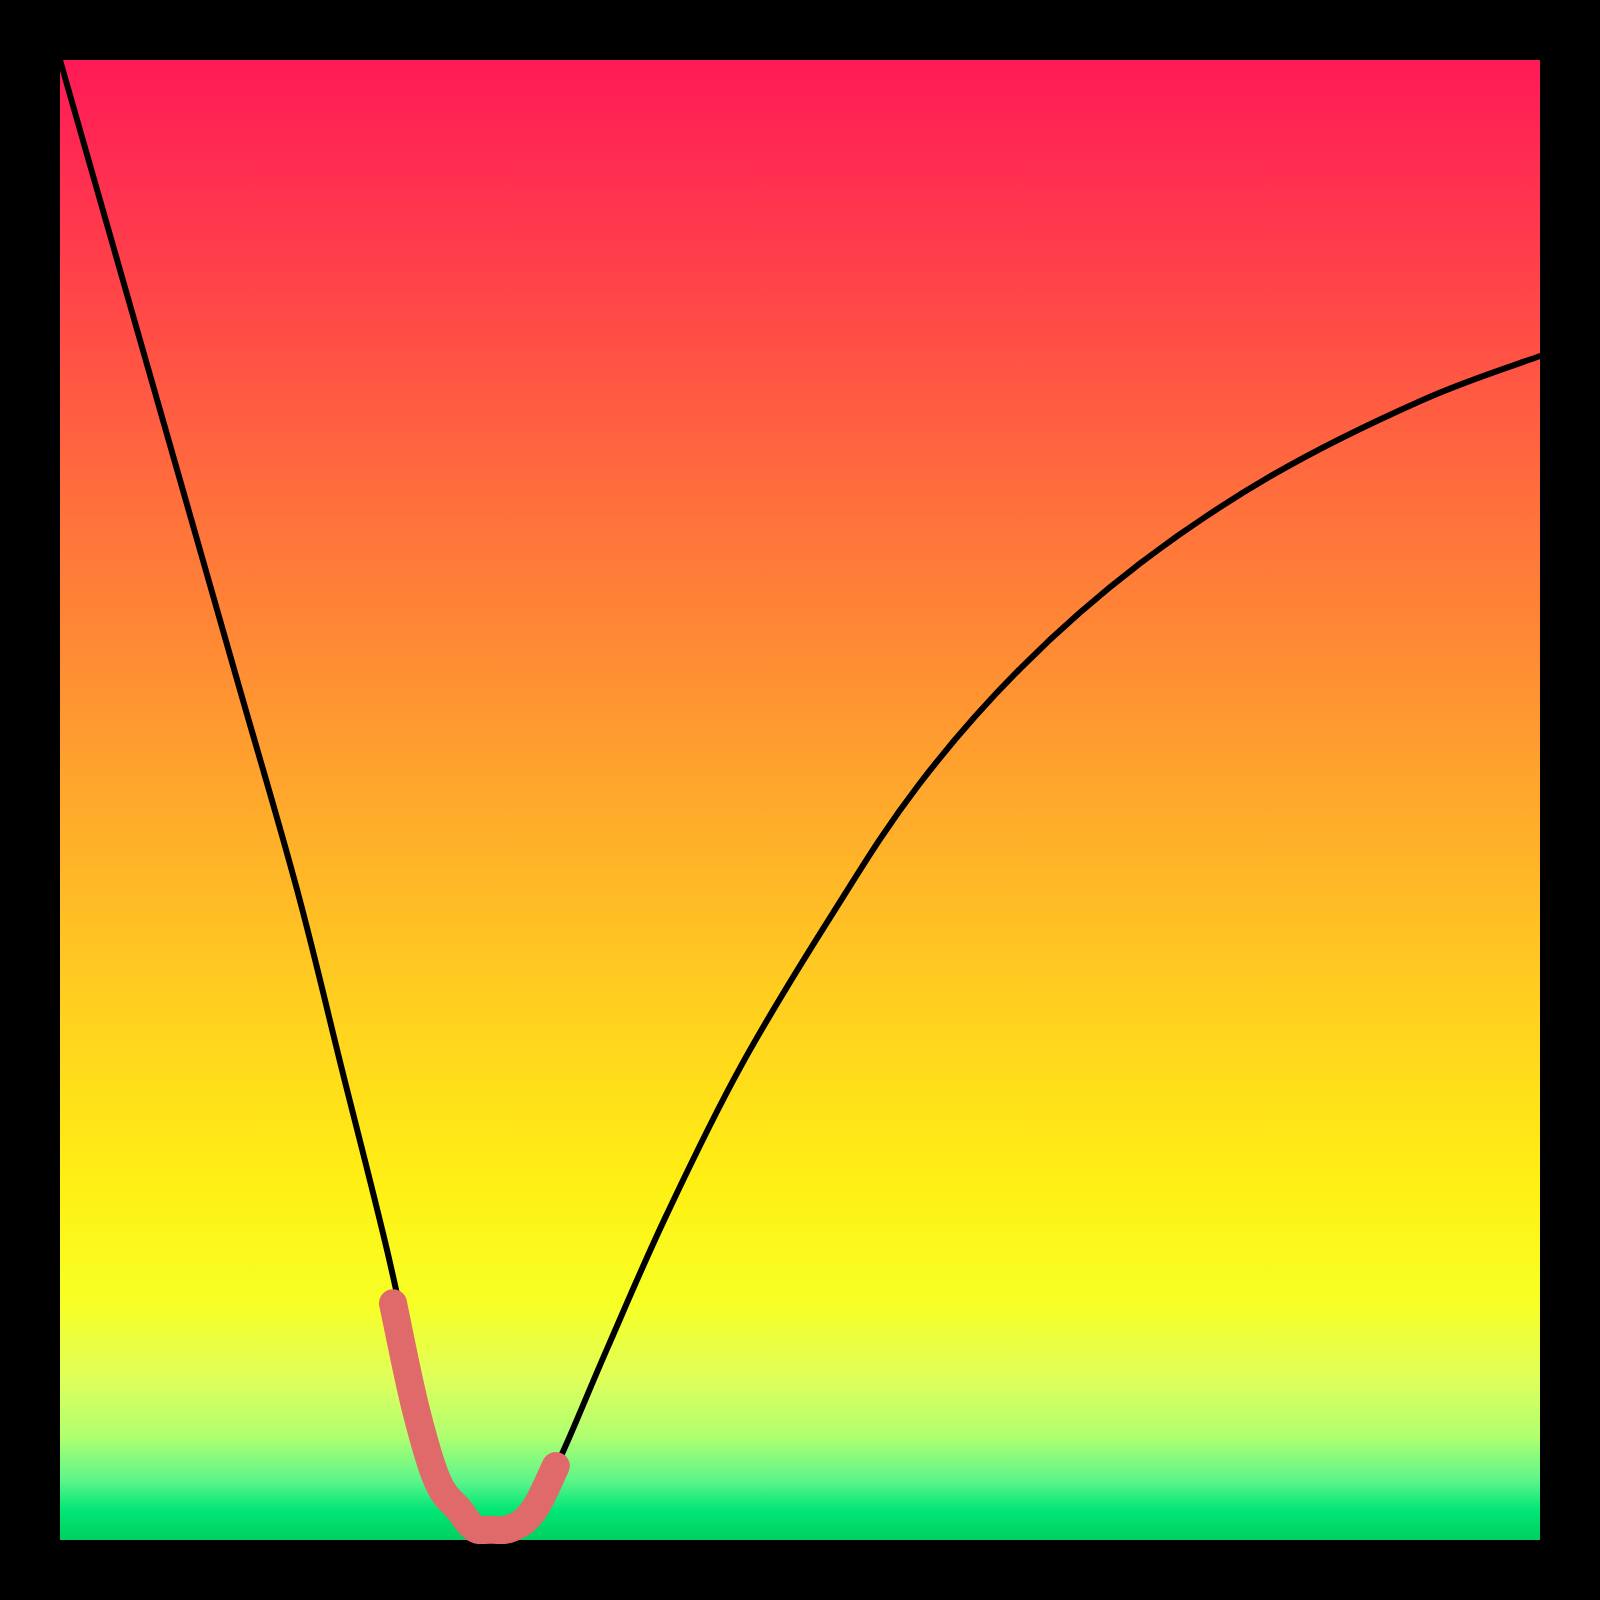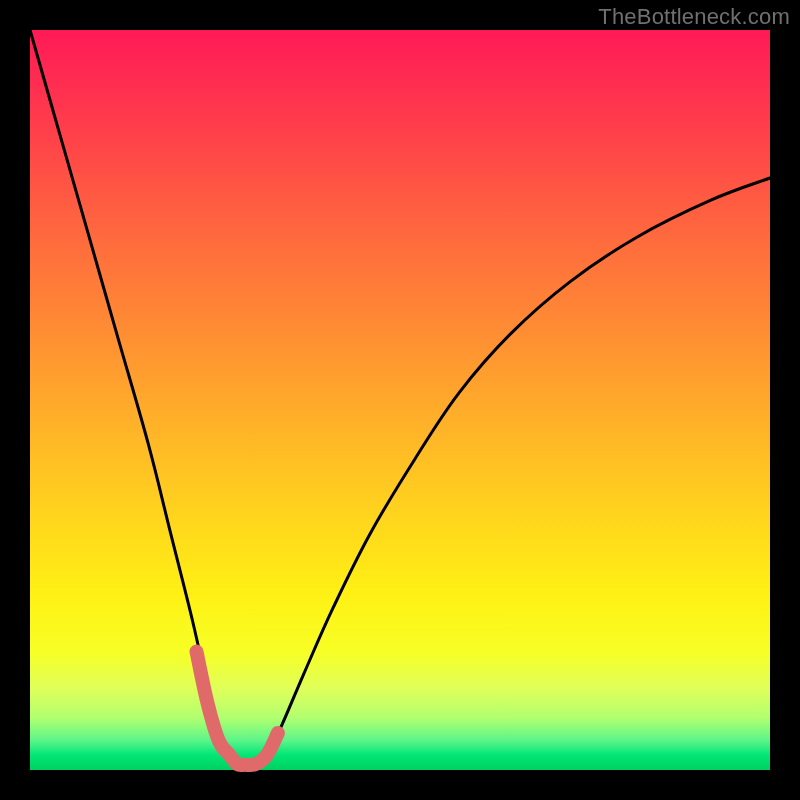--- a/index.html
+++ b/index.html
@@ -59,21 +59,20 @@
     top: 0;
     width: 740px;
     height: 740px;
     overflow: visible;
   }
 </style>
 </head>
 <body>
 
 <div class="frame">
-  <div class="watermark">TheBottleneck.com</div>
 
   <div class="plot-area">
     <svg class="curve" viewBox="0 0 740 740">
       <g>
         <path id="curve-main" fill="none" stroke="#000000" stroke-width="3" stroke-linecap="round" d="M 0.00 0.00 C 5.33 18.65, 18.94 66.30, 29.60 103.60 C 40.26 140.90, 48.54 169.90, 59.20 207.20 C 69.86 244.50, 78.14 273.50, 88.80 310.80 C 99.46 348.10, 109.08 379.77, 118.40 414.40 C 127.72 449.03, 132.61 471.23, 140.60 503.20 C 148.59 535.17, 156.14 564.03, 162.80 592.00 C 169.46 619.97, 172.94 638.62, 177.60 658.60 C 182.26 678.58, 184.70 691.01, 188.70 703.00 C 192.70 714.99, 196.47 719.61, 199.80 725.20 C 203.13 730.79, 204.54 732.35, 207.20 734.08 C 209.86 735.81, 211.27 734.82, 214.60 734.82 C 217.93 734.82, 221.70 735.81, 225.70 734.08 C 229.70 732.35, 232.14 732.13, 236.80 725.20 C 241.46 718.27, 244.94 710.25, 251.60 695.60 C 258.26 680.95, 264.48 665.11, 273.80 643.80 C 283.12 622.49, 291.41 602.51, 303.40 577.20 C 315.39 551.89, 325.75 529.84, 340.40 503.20 C 355.05 476.56, 368.82 454.51, 384.80 429.20 C 400.78 403.89, 411.88 385.24, 429.20 362.60 C 446.52 339.96, 461.02 323.38, 481.00 303.40 C 500.98 283.42, 517.56 268.92, 540.20 251.60 C 562.84 234.28, 581.49 221.85, 606.80 207.20 C 632.11 192.55, 656.82 180.86, 680.80 170.20 C 704.78 159.54, 729.34 152.00, 740.00 148.00"></path>
       </g>
       <g>
         <path id="curve-highlight" fill="none" stroke="#e06a6a" stroke-width="14" stroke-linecap="round" stroke-linejoin="round" d="M 166.50 621.60 C 168.50 630.92, 173.60 657.42, 177.60 673.40 C 181.60 689.38, 184.70 701.08, 188.70 710.40 C 192.70 719.72, 196.47 720.94, 199.80 725.20 C 203.13 729.46, 204.54 732.35, 207.20 734.08 C 209.86 735.81, 211.27 734.82, 214.60 734.82 C 217.93 734.82, 221.70 735.81, 225.70 734.08 C 229.70 732.35, 232.80 730.79, 236.80 725.20 C 240.80 719.61, 245.90 707.00, 247.90 703.00"></path>
       </g>
     </svg>

